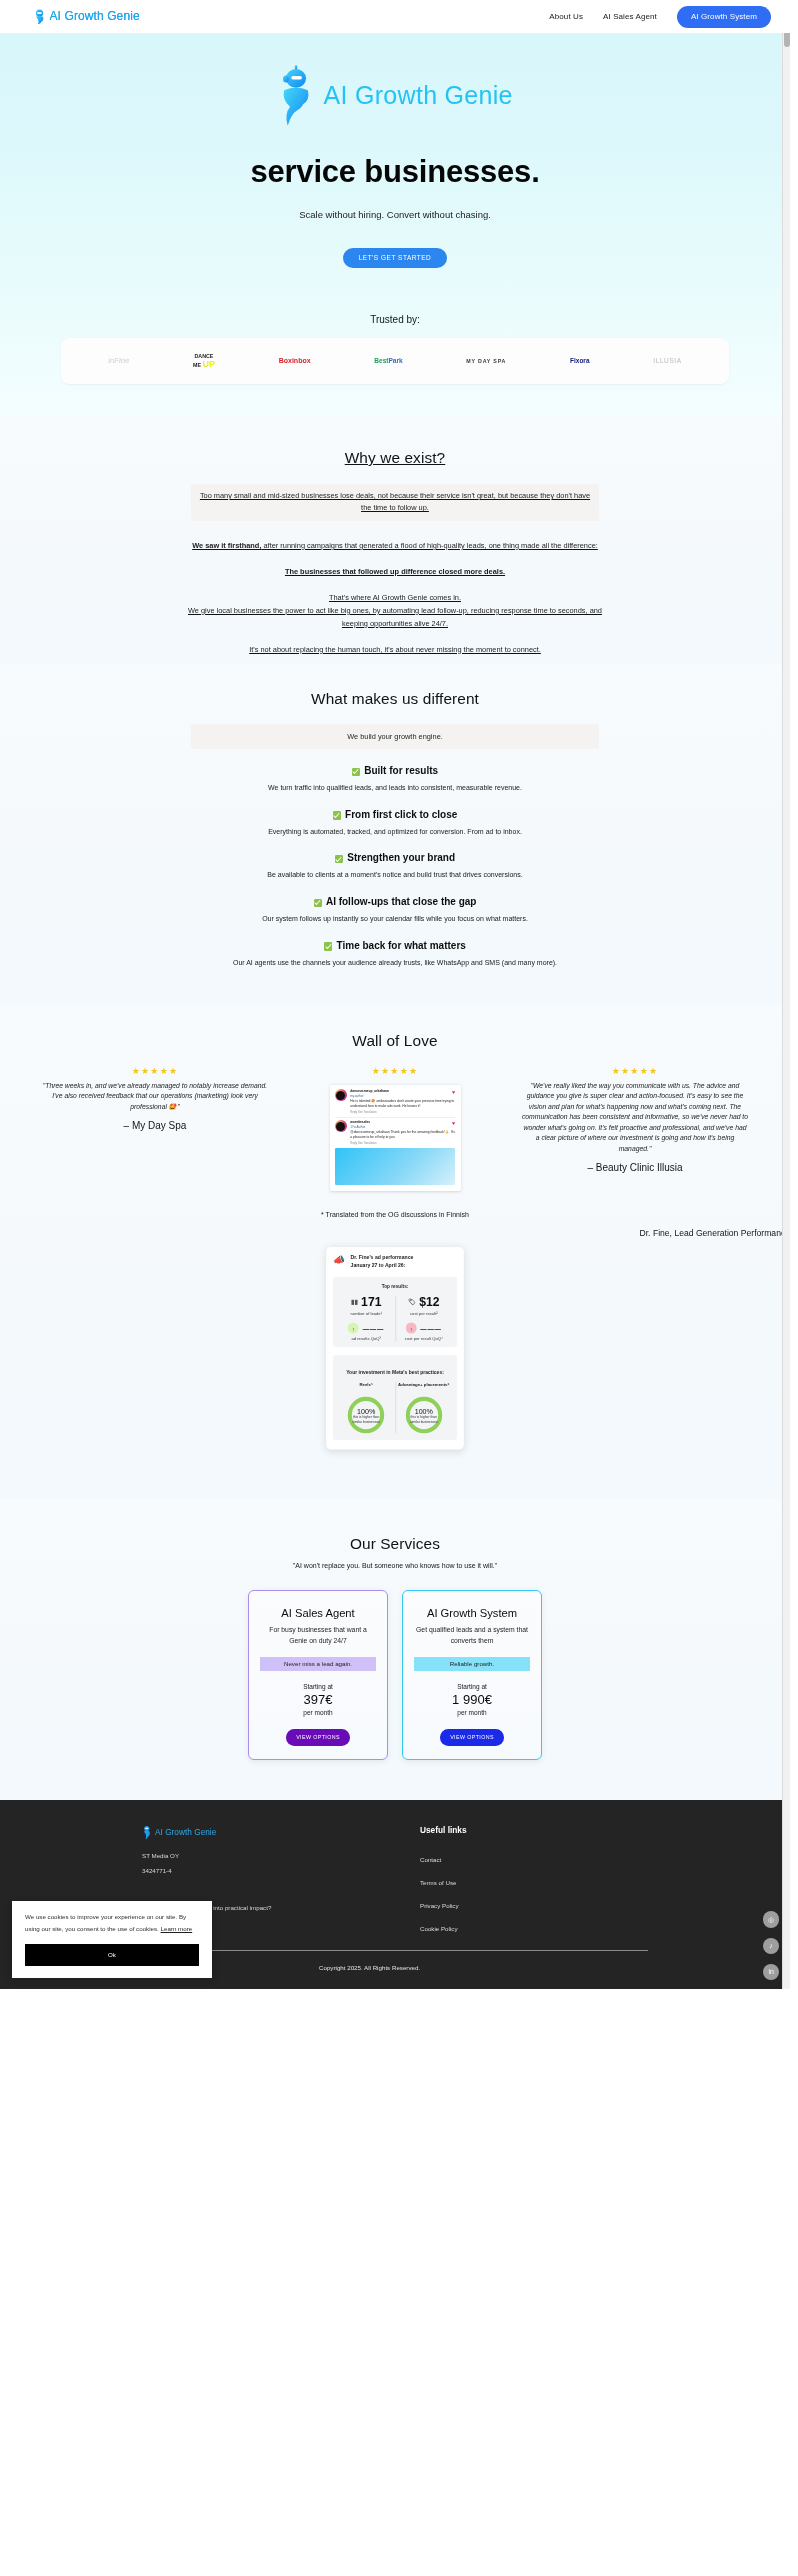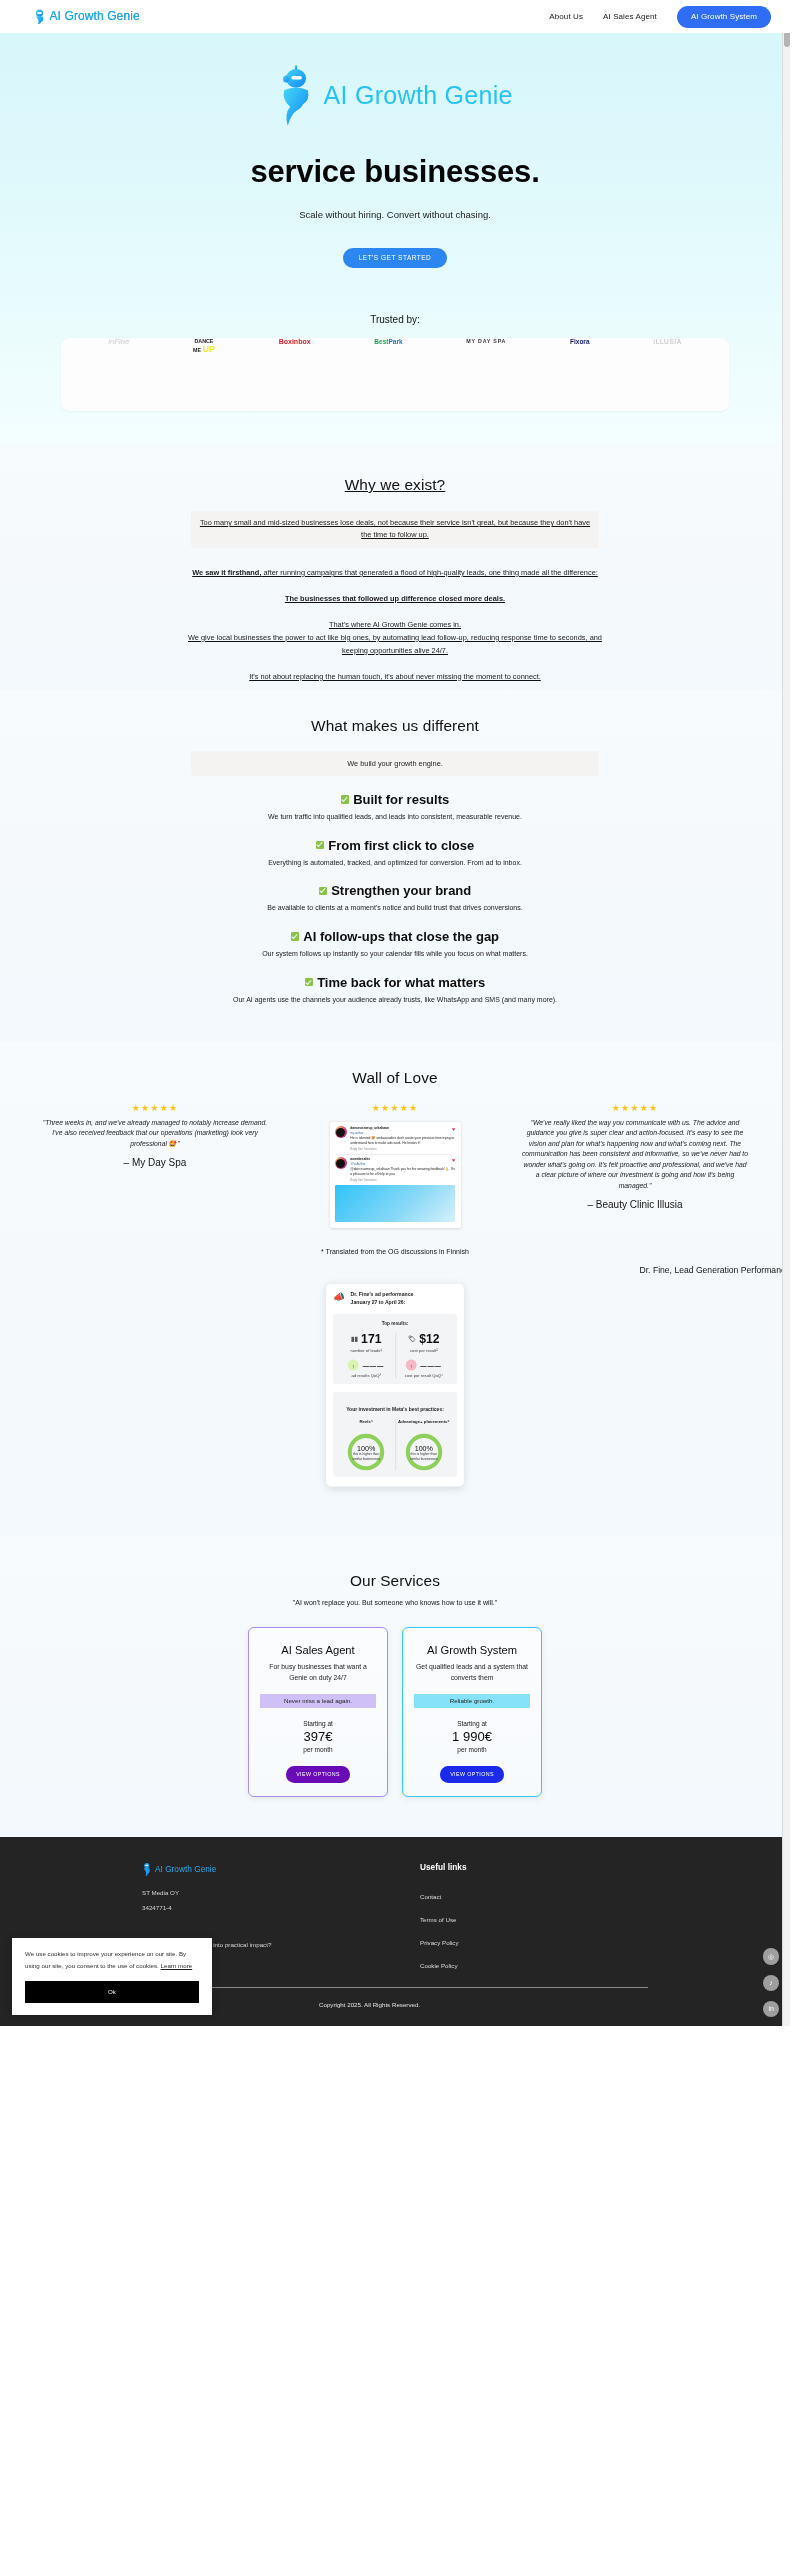--- a/index.html
+++ b/index.html
@@ -100,24 +100,25 @@
   }
   .trusted-label {
     text-align: center;
     margin-top: 46px;
     font-size: 10px;
     color: #141414;
   }
   .logos-card {
     margin: 13px auto 0;
     width: 668px;
-    height: 73px;
+    height: 46px;
     background: #fdfdfd;
     border-radius: 8.3px;
     display: flex;
+    align-items: center;
     justify-content: space-around;
     padding: 0 15.4px;
     box-shadow: 0 0.6px 1.8px rgba(0,0,0,.05);
   }
   .logo-item {
     font-size: 6.5px;
     color: #9a9a9a;
     text-align: center;
     line-height: 1.15;
     font-weight: 600;
@@ -162,25 +163,25 @@
     text-align: center;
     font-size: 7.4px;
     line-height: 1.75;
     color: #1b1b1b;
   }
   .body-p.bold { font-weight: 700; }
 
   
   .feat { margin-top: 15.4px; text-align: center; }
   .feat-title {
-    font-size: 13px;
+    font-size: 10px;
     font-weight: 700;
     color: #0e0e0e;
     display: inline-flex;
-    align-items: center;
+    align-items: flex-end;
     gap: 4.1px;
   }
   .chk {
     display: inline-block;
     width: 8.3px; height: 8.3px;
     background: #8bc34a;
     border-radius: 1.2px;
     position: relative;
     flex: 0 0 auto;
   }

